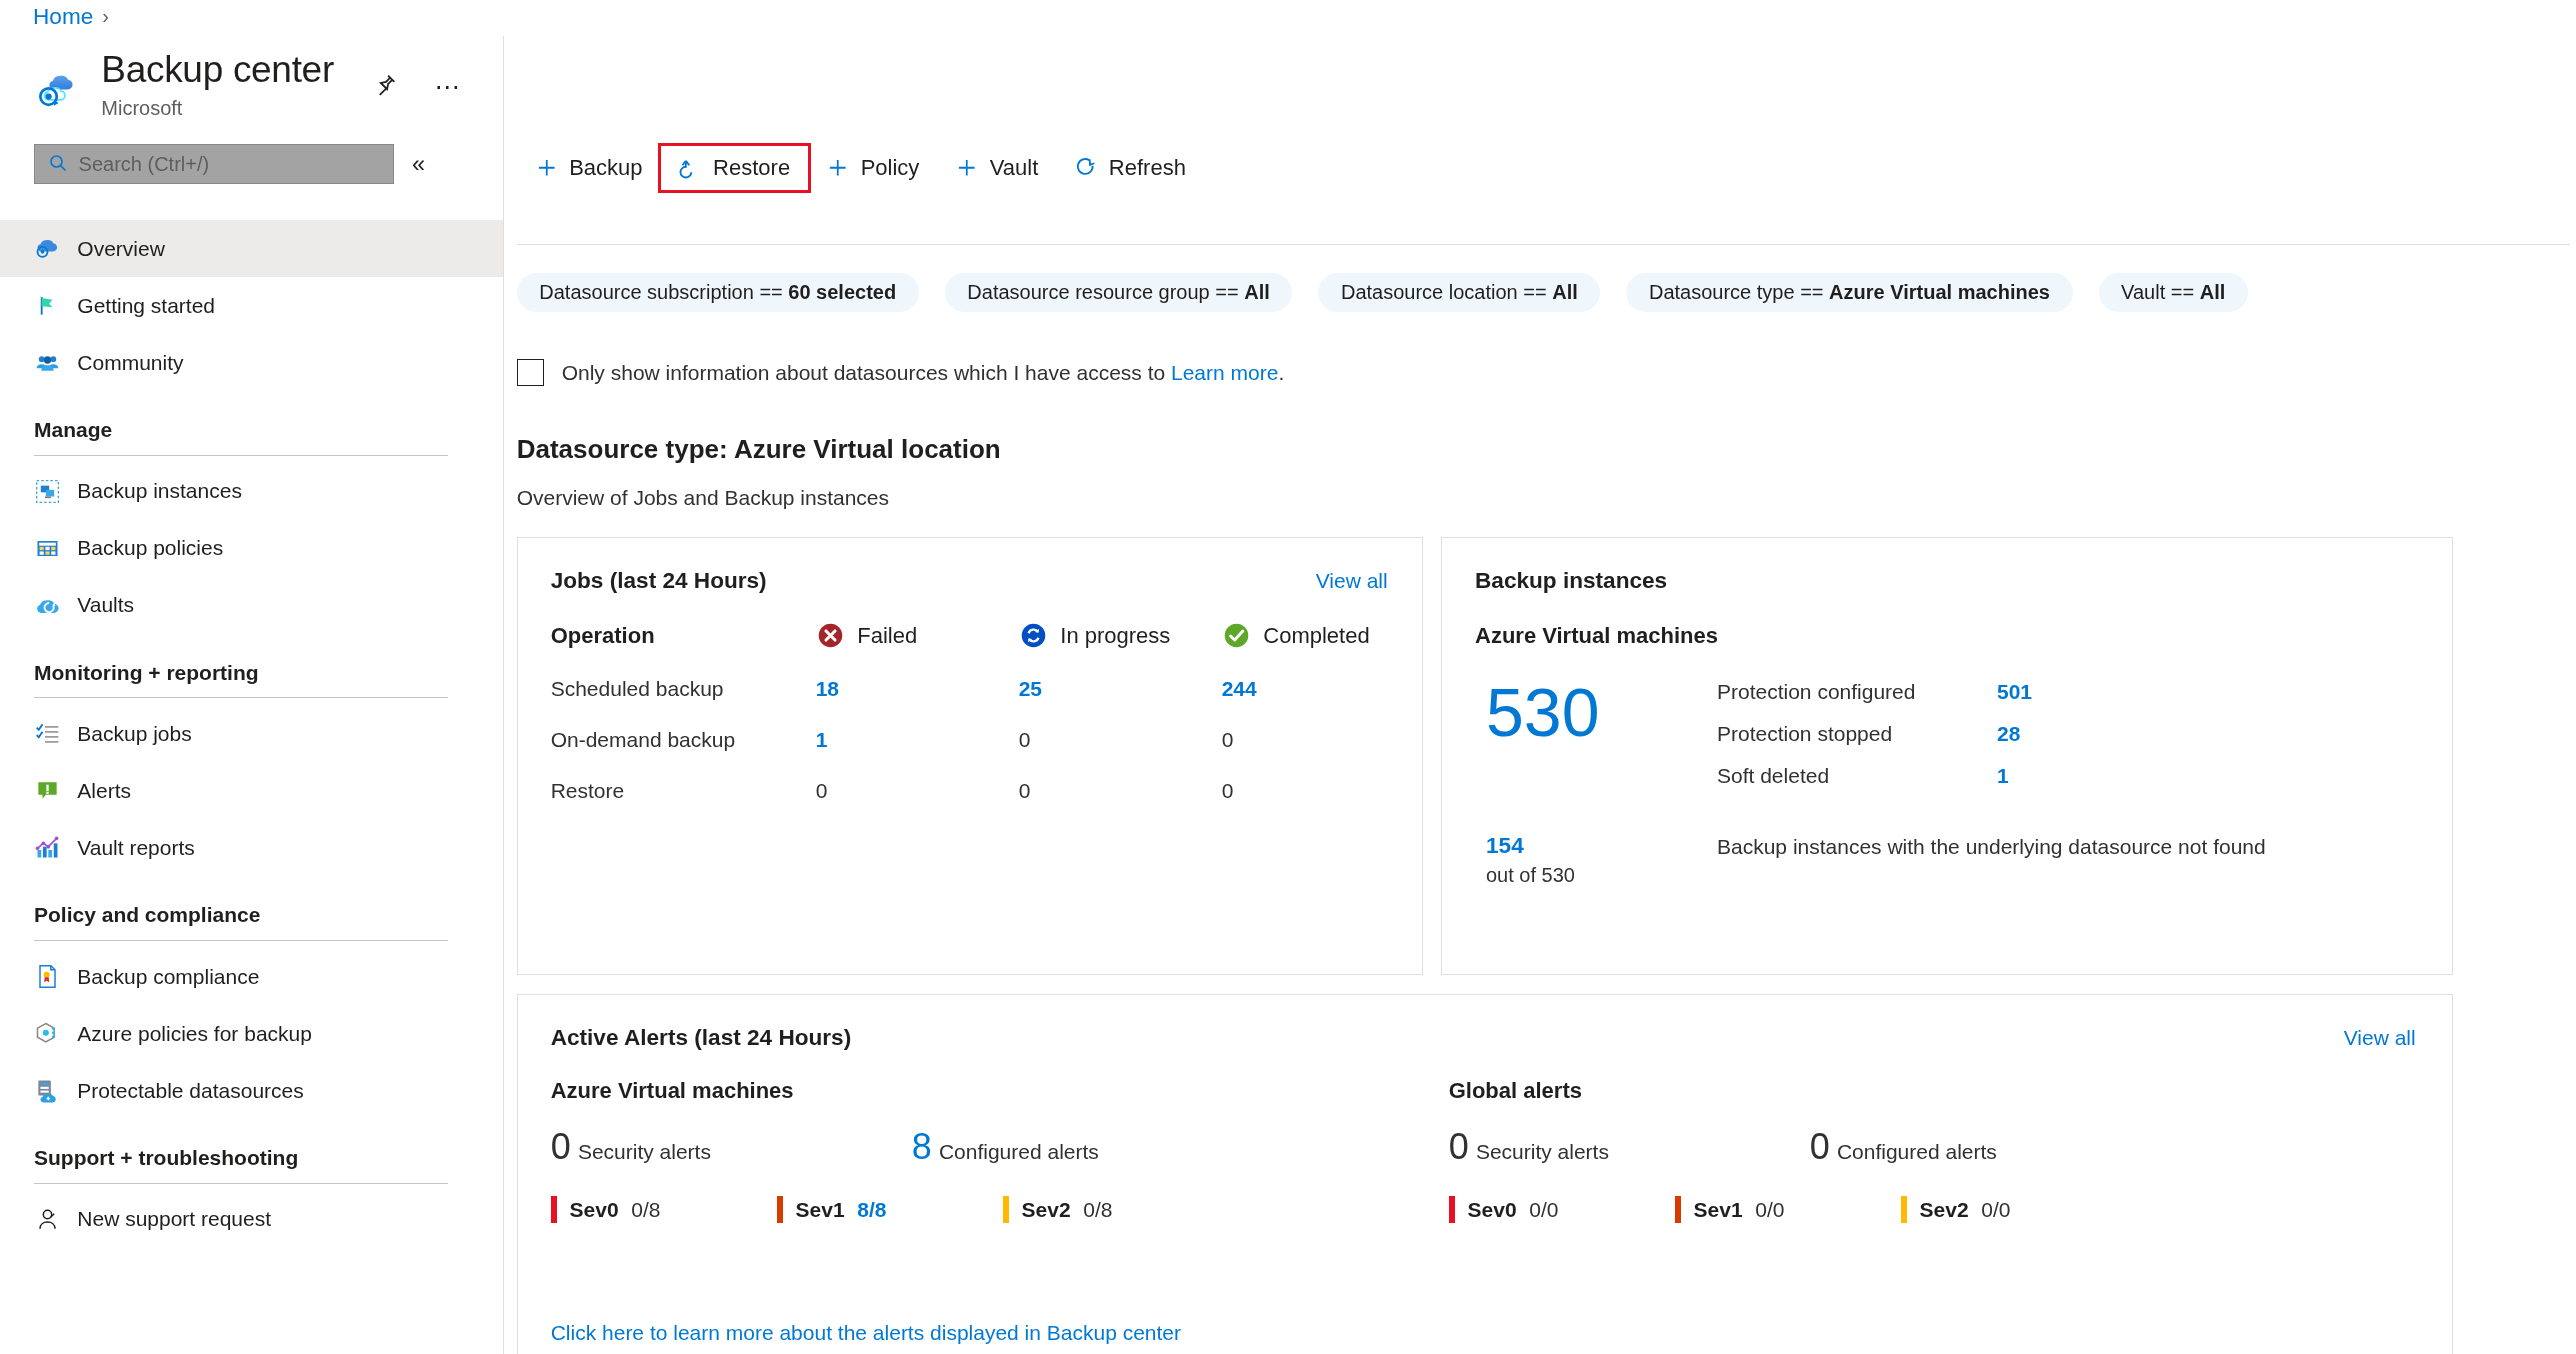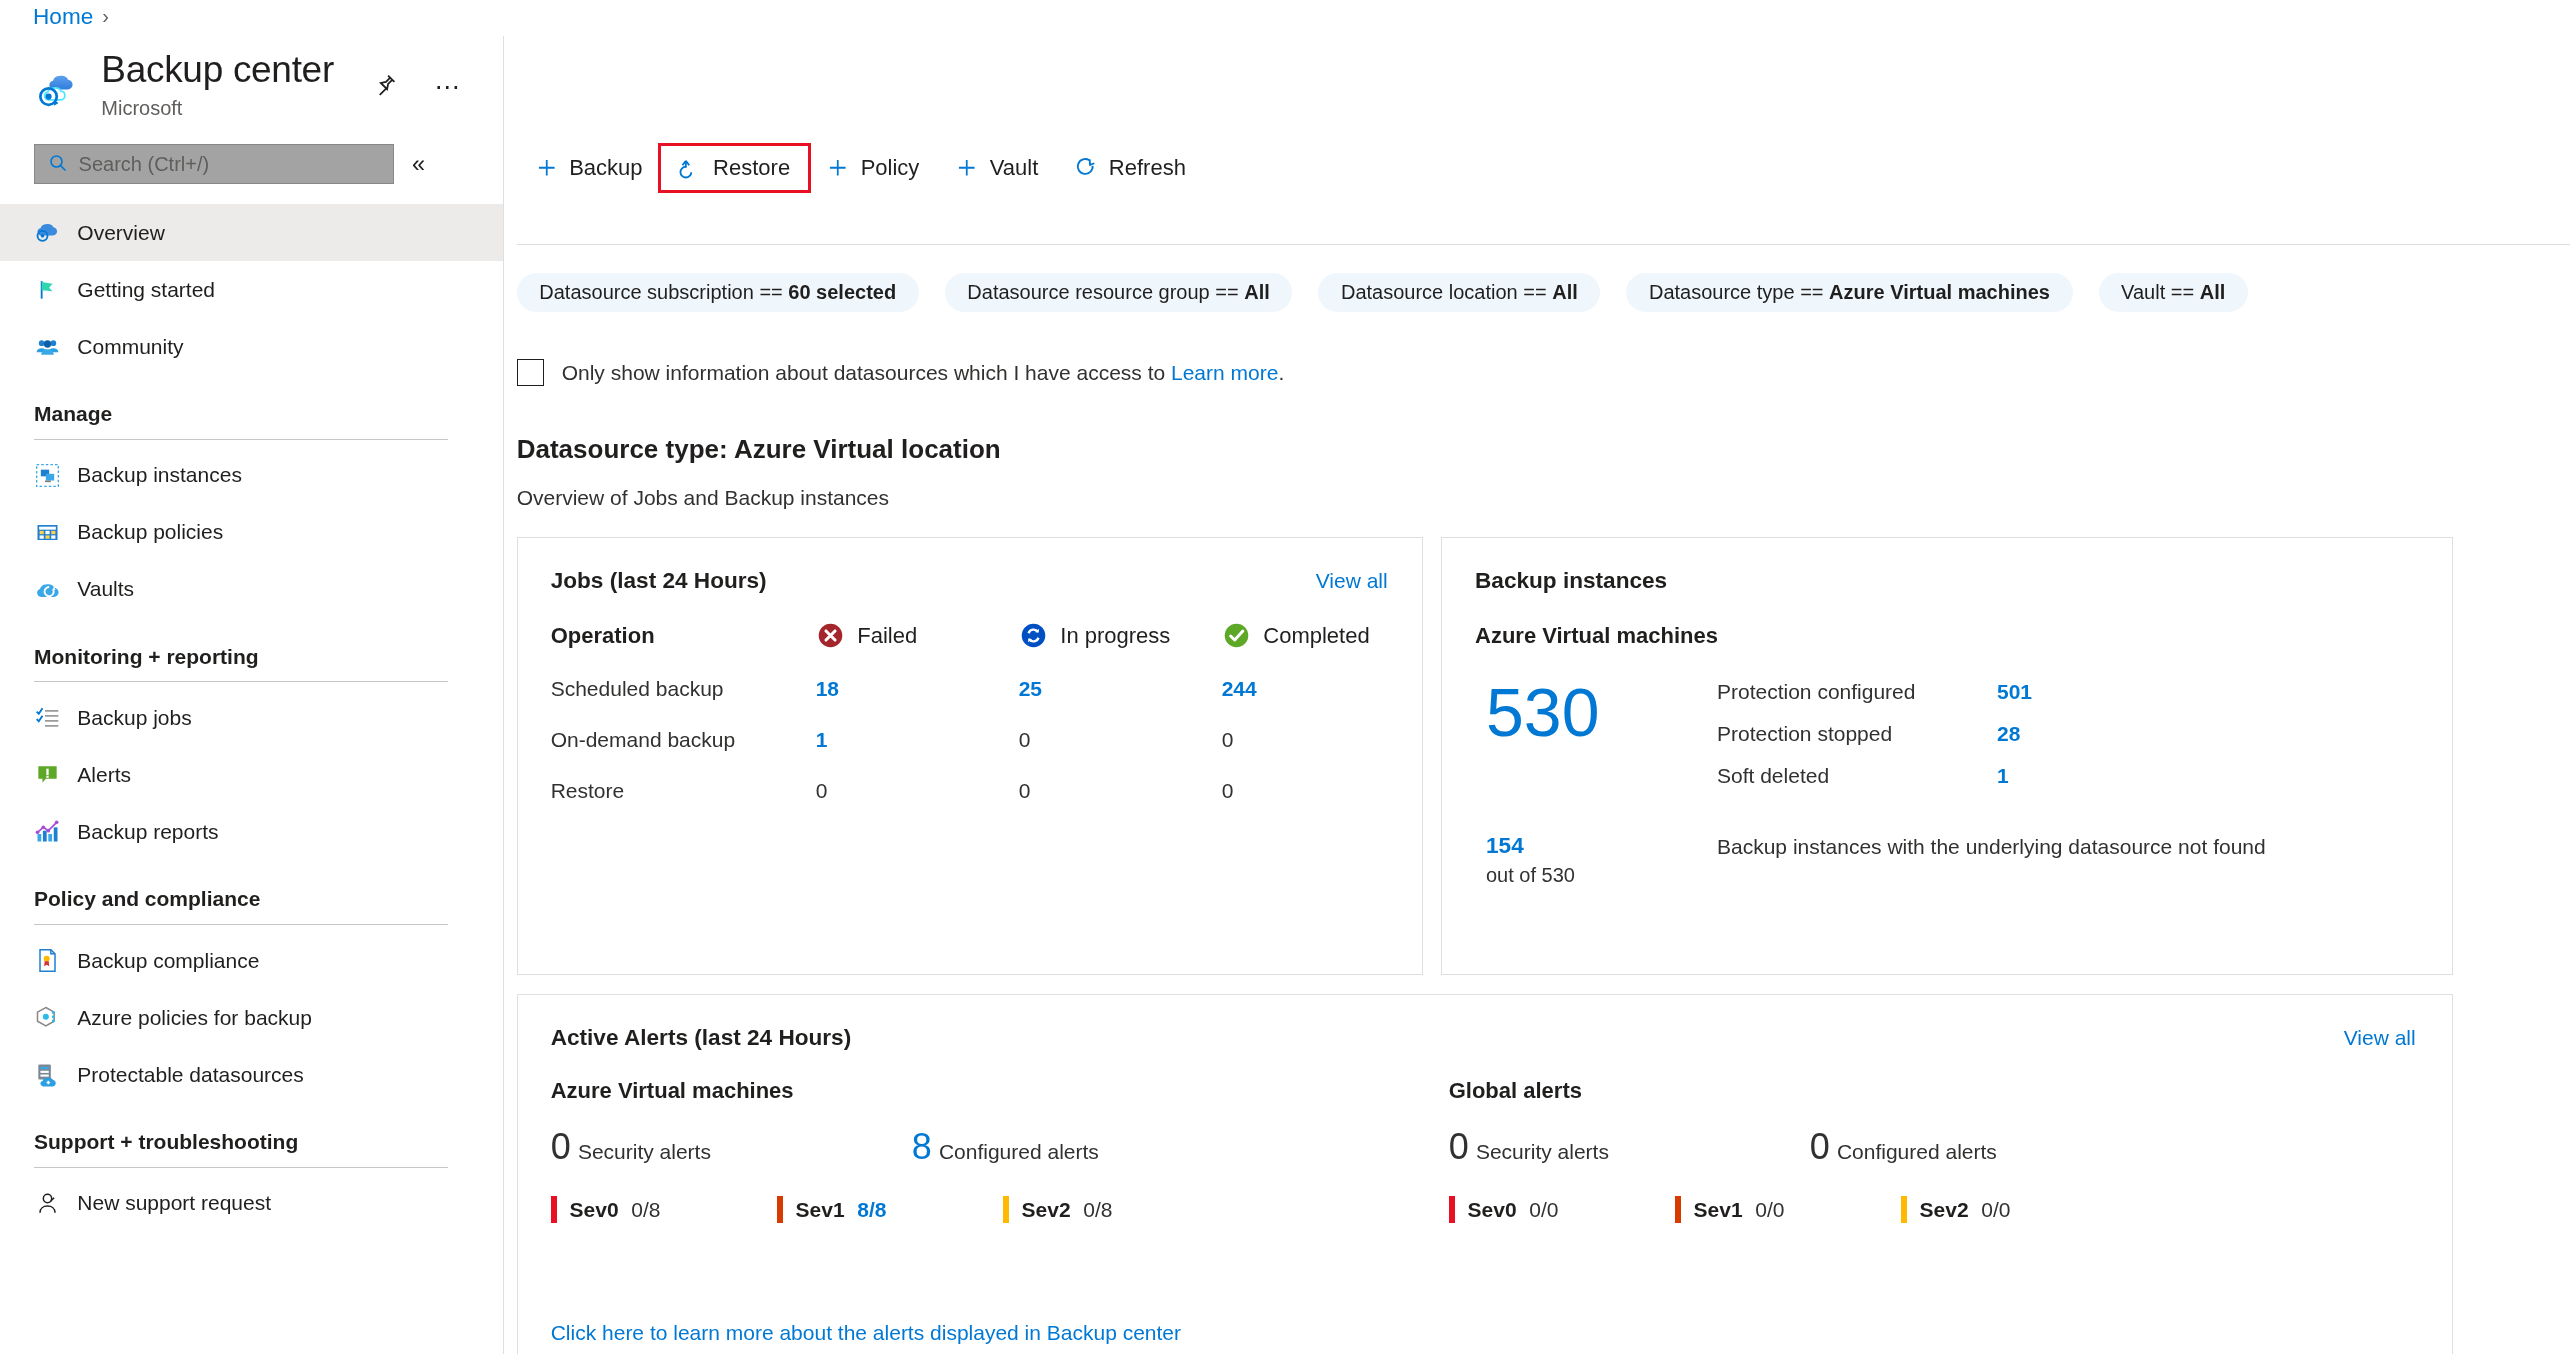--- a/index.html
+++ b/index.html
@@ -58,21 +58,21 @@
     display: flex; align-items: center; gap: 11px; padding: 0 12.6px;
   }
   .search-box input {
     border: none; outline: none; font-size: 20px;
     font-family: "Liberation Sans", sans-serif;
     color: #323130; width: 100%; background: transparent;
   }
   .search-box input::placeholder { color: #605e5c; }
   .collapse-btn { font-size: 23.5px; color: #201f1e; cursor: pointer; }
 
-  .navlist { position: absolute; left: 0; top: 168px; width: 503px; }
+  .navlist { position: absolute; left: 0; top: 184px; width: 503px; }
   .nav-item {
     display: flex; align-items: center; gap: 16.3px;
     height: 57px; padding-left: 34px; cursor: pointer;
     font-size: 21px; color: #201f1e;
   }
   .nav-item.selected { background: #edebe9; }
   .nav-item .label { white-space: nowrap; }
   .nav-icon { width: 27px; height: 27px; flex: 0 0 27px;
               display: flex; align-items: center; justify-content: center; }
 
@@ -367,21 +367,21 @@
             <circle cx="3" cy="16" r="2.2" fill="#a64fd6"></circle>
             <circle cx="10" cy="10" r="2.2" fill="#a64fd6"></circle>
             <circle cx="16" cy="14" r="2.2" fill="#a64fd6"></circle>
             <circle cx="26" cy="4" r="2.2" fill="#a64fd6"></circle>
             <rect x="3" y="18" width="4.5" height="9" fill="#3aa8e8"></rect>
             <rect x="9.5" y="14" width="4.5" height="13" fill="#1f7fd1"></rect>
             <rect x="16" y="18" width="4.5" height="9" fill="#3aa8e8"></rect>
             <rect x="22.5" y="10" width="4.5" height="17" fill="#1f7fd1"></rect>
           </svg>
         </span>
-        <span class="label">Backup reports</span>
+        <span class="label">Vault reports</span>
       </div>
 
       <div class="nav-group">
         <div class="grp-title">Policy and compliance</div>
         <div class="grp-rule"></div>
       </div>
       <div class="nav-item">
         <span class="nav-icon">
           <svg viewBox="0 0 30 30" width="25" height="25">
             <path d="M6 2 H19 L24 7 V28 H6 Z" fill="#ffffff" stroke="#1f7fd1" stroke-width="1.8"></path>

